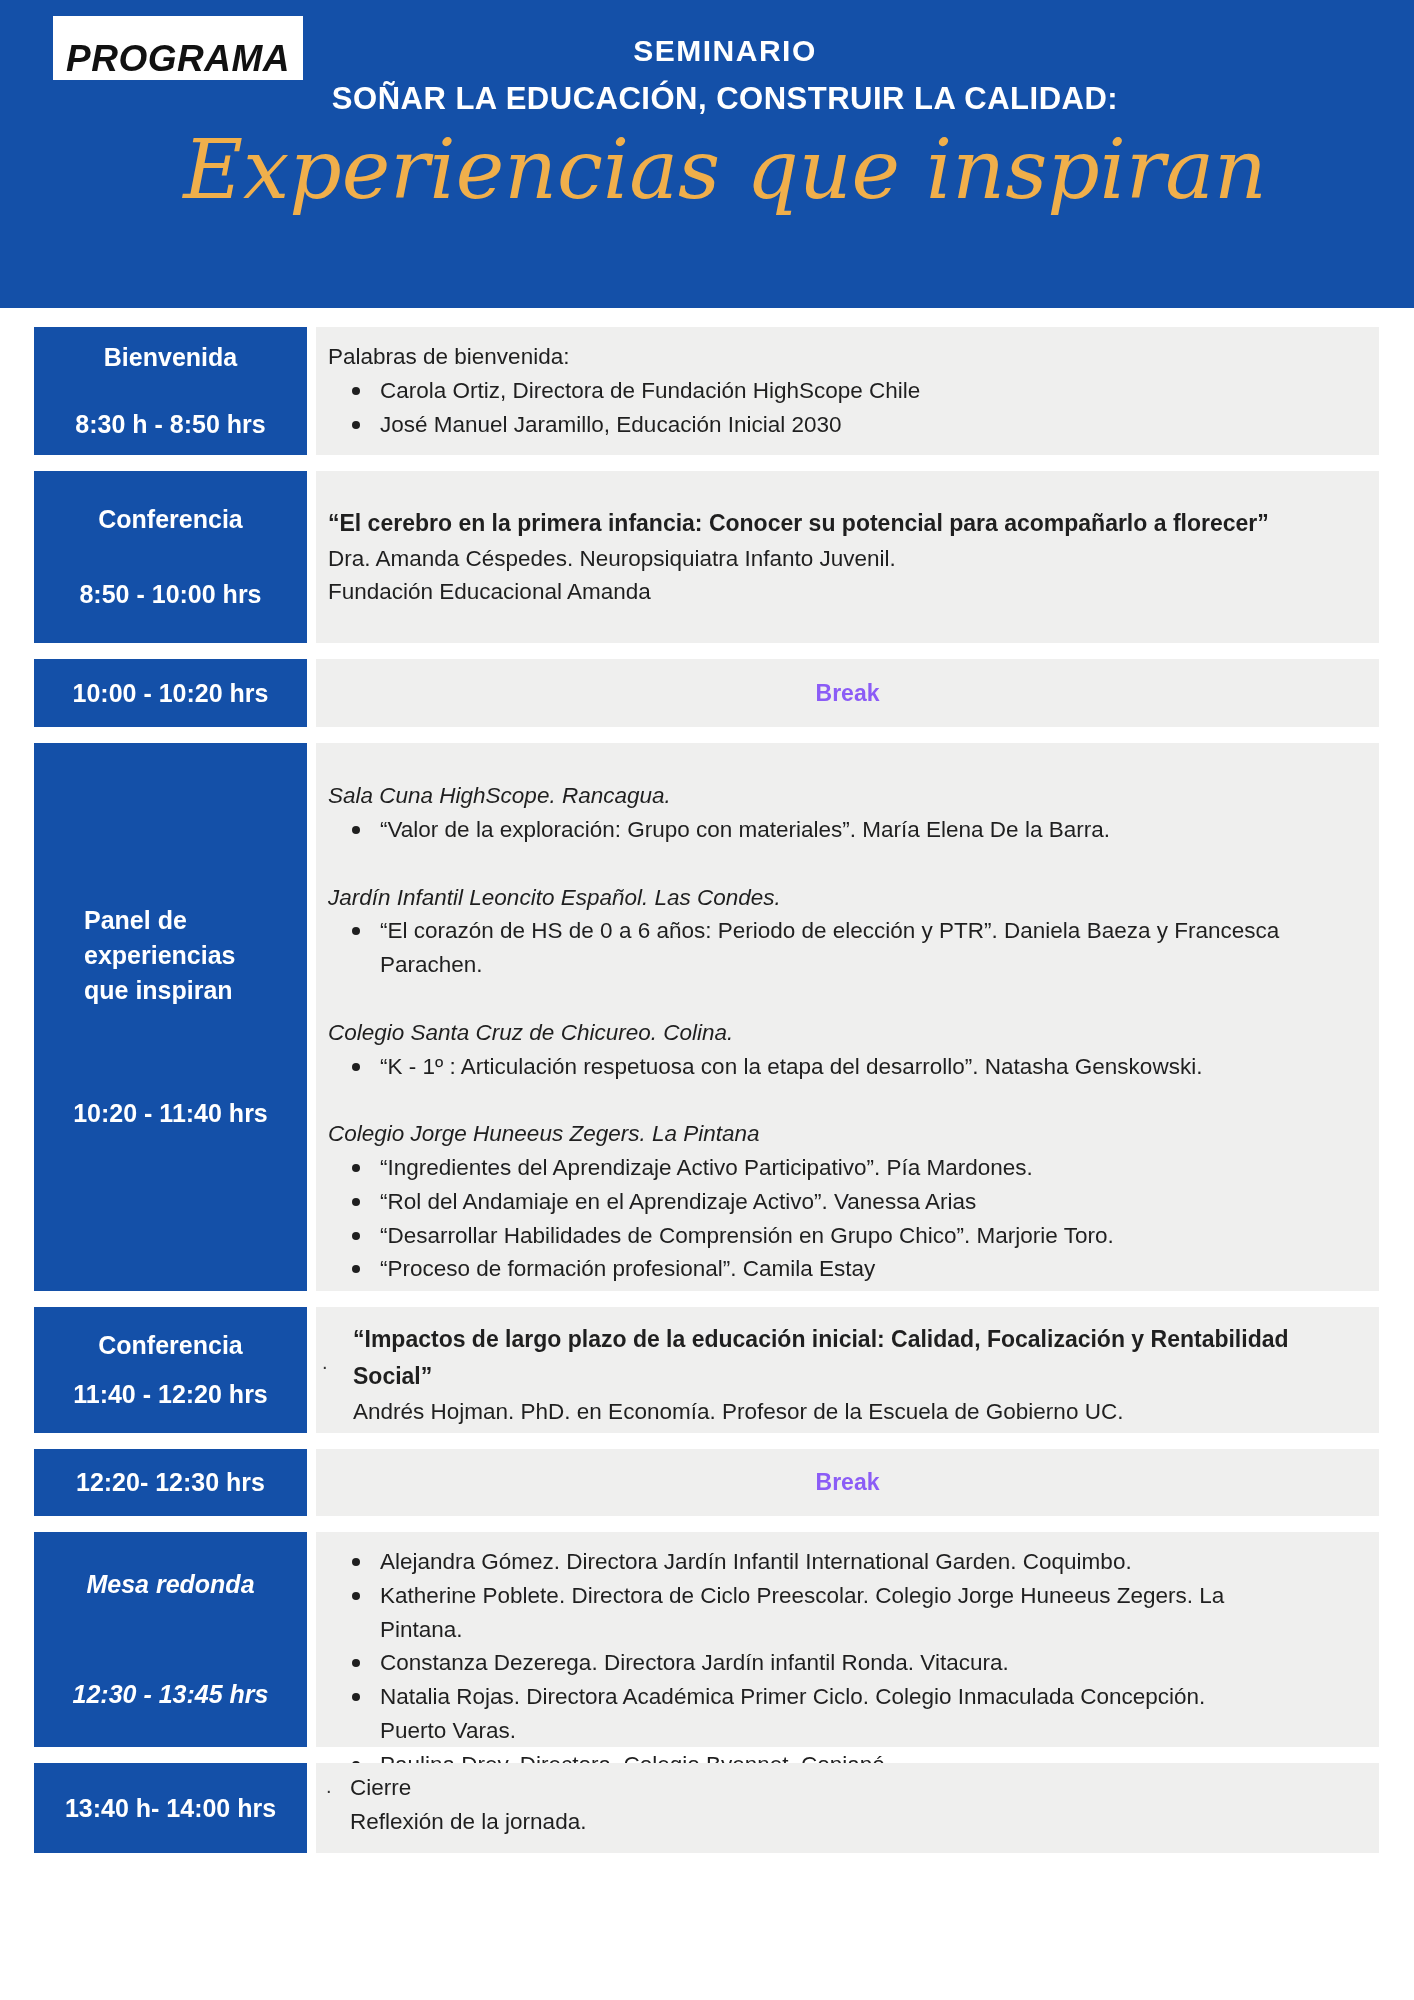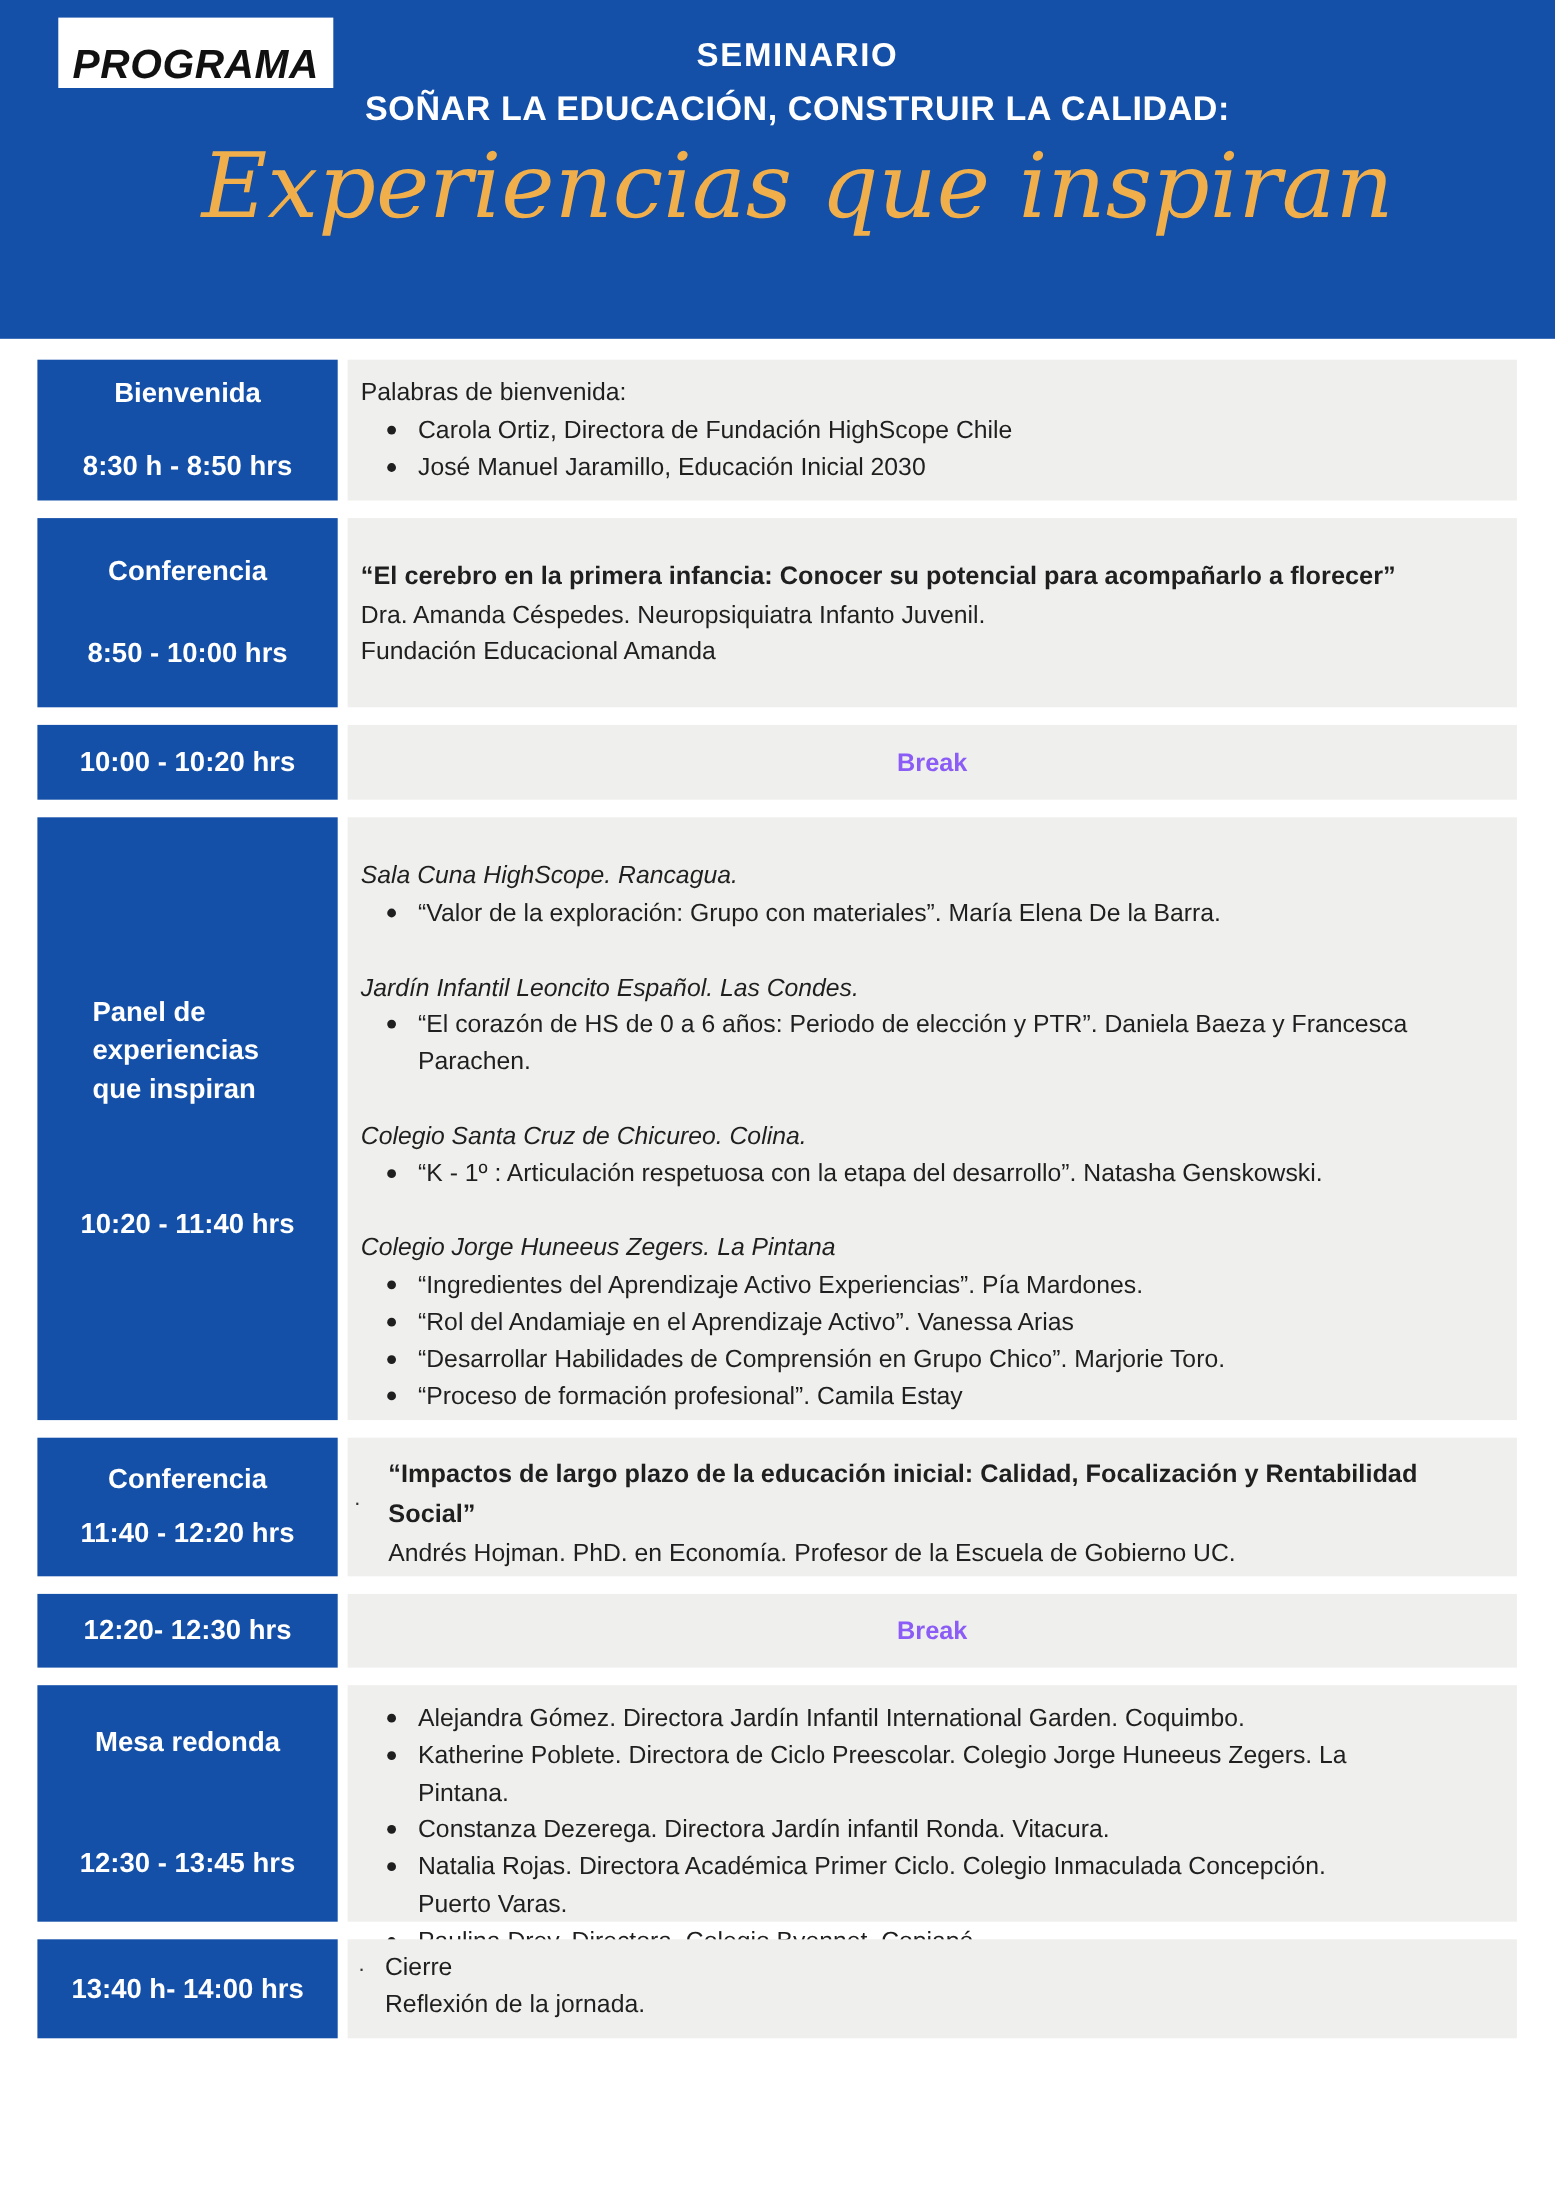--- a/index.html
+++ b/index.html
@@ -28,21 +28,21 @@
 
   .r1 .timebox, .r1 .content { height:128px; }
   .r2 .timebox, .r2 .content { height:172px; }
   .r3 .timebox, .r3 .content { height:68px;  }
   .r4 .timebox, .r4 .content { height:548px; }
   .r5 .timebox, .r5 .content { height:126px; }
   .r6 .timebox, .r6 .content { height:67px;  }
   .r7 .timebox, .r7 .content { height:215px; }
   .r8 .timebox, .r8 .content { height:90px;  }
 
-  .gap-32 { gap:32px; } .gap-40 { gap:40px; } .gap-88 { gap:88px; } .gap-75 { gap:75px; } .gap-14 { gap:14px; }
+  .gap-32 { gap:32px; } .gap-40 { gap:40px; } .gap-88 { gap:88px; } .gap-75 { gap:75px;font-style:italic; } .gap-14 { gap:14px; }
 
   .panel-label { white-space:pre-line; text-align:left; align-self:flex-start; margin-left:50px; }
 
   .content.pad-std   { padding:13px 24px 0 12px; }
   .content.pad-conf  { display:flex; flex-direction:column; justify-content:center; padding:0 24px 0 12px; }
   .content.pad-panel { padding:36px 24px 0 12px; }
   .content.center    { display:flex; align-items:center; justify-content:center; font-weight:700; font-size:23px; color:#8b5cf6; }
   .content.pad-conf2 { position:relative; padding:14px 24px 0 37px; }
   .content.pad-close { position:relative; padding:8px 24px 0 34px; }
 
@@ -139,21 +139,21 @@
         <div class="group">
           <div class="venue">Colegio Santa Cruz de Chicureo. Colina.</div>
           <ul class="bullets">
             <li>“K - 1º : Articulación respetuosa con la etapa del desarrollo”. Natasha Genskowski.</li>
           </ul>
         </div>
 
         <div class="group">
           <div class="venue">Colegio Jorge Huneeus Zegers. La Pintana</div>
           <ul class="bullets">
-            <li>“Ingredientes del Aprendizaje Activo Experiencias”. Pía Mardones.</li>
+            <li>“Ingredientes del Aprendizaje Activo Participativo”. Pía Mardones.</li>
             <li>“Rol del Andamiaje en el Aprendizaje Activo”. Vanessa Arias</li>
             <li>“Desarrollar Habilidades de Comprensión en Grupo Chico”.  Marjorie Toro.</li>
             <li>“Proceso de formación profesional”. Camila Estay</li>
           </ul>
         </div>
 
       </div>
     </div>
 
     <div class="row r5">

